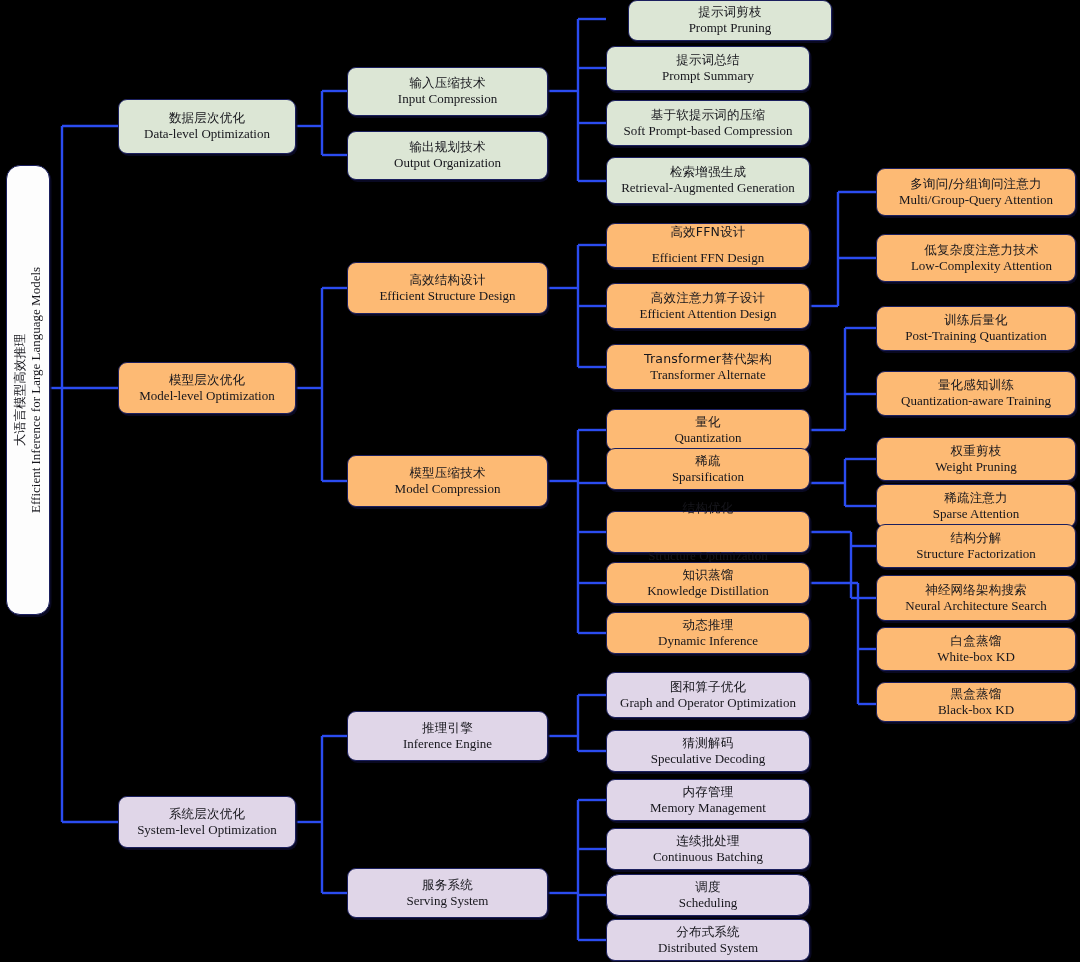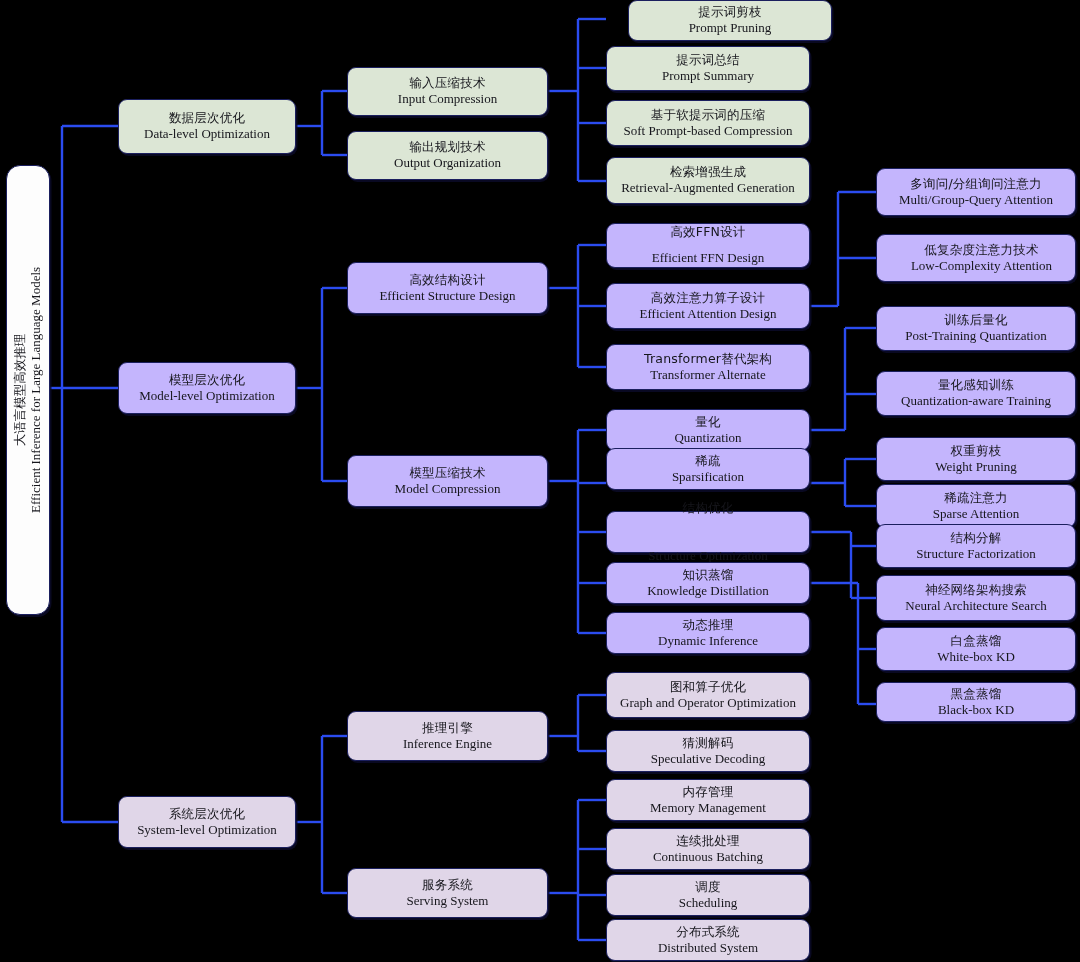--- a/index.html
+++ b/index.html
@@ -42,21 +42,21 @@
     font-size: 12.5px;
     letter-spacing: 0.2px;
     white-space: nowrap;
   }
   .node .en {
     font-family: "Liberation Serif", serif;
     font-size: 13px;
     white-space: nowrap;
   }
   .fill-green { background: #dce6d5; }
-  .fill-blue  { background: #c4b5fd; }
+  .fill-blue  { background: #fdba74; }
   .fill-purple{ background: #e0d6e8; }
 
   
   #root-node {
     position: absolute;
     border: 1.3px solid #1b1f5e;
     border-radius: 14px;
     background: #fdfdfd;
     box-shadow: 1.5px 2px 0 rgba(10,10,40,0.85);
     display: flex;
@@ -286,21 +286,21 @@
     <span class="en">Speculative Decoding</span>
   </div>
   <div class="node fill-purple" style="left:606px; top:779px; width:204px; height:42px;">
     <span class="cn">内存管理</span>
     <span class="en">Memory Management</span>
   </div>
   <div class="node fill-purple" style="left:606px; top:828px; width:204px; height:42px;">
     <span class="cn">连续批处理</span>
     <span class="en">Continuous Batching</span>
   </div>
-  <div class="node fill-purple" style="left:606px; top:874px; width:204px; height:42px;">
+  <div class="node fill-purple" style="left:606px; top:874px; width:204px; height:42px;border-radius:13px;">
     <span class="cn">调度</span>
     <span class="en">Scheduling</span>
   </div>
   <div class="node fill-purple" style="left:606px; top:919px; width:204px; height:42px;">
     <span class="cn">分布式系统</span>
     <span class="en">Distributed System</span>
   </div>
 
   <div class="node fill-blue" style="left:876px; top:168px; width:200px; height:48px;">
     <span class="cn">多询问/分组询问注意力</span>

